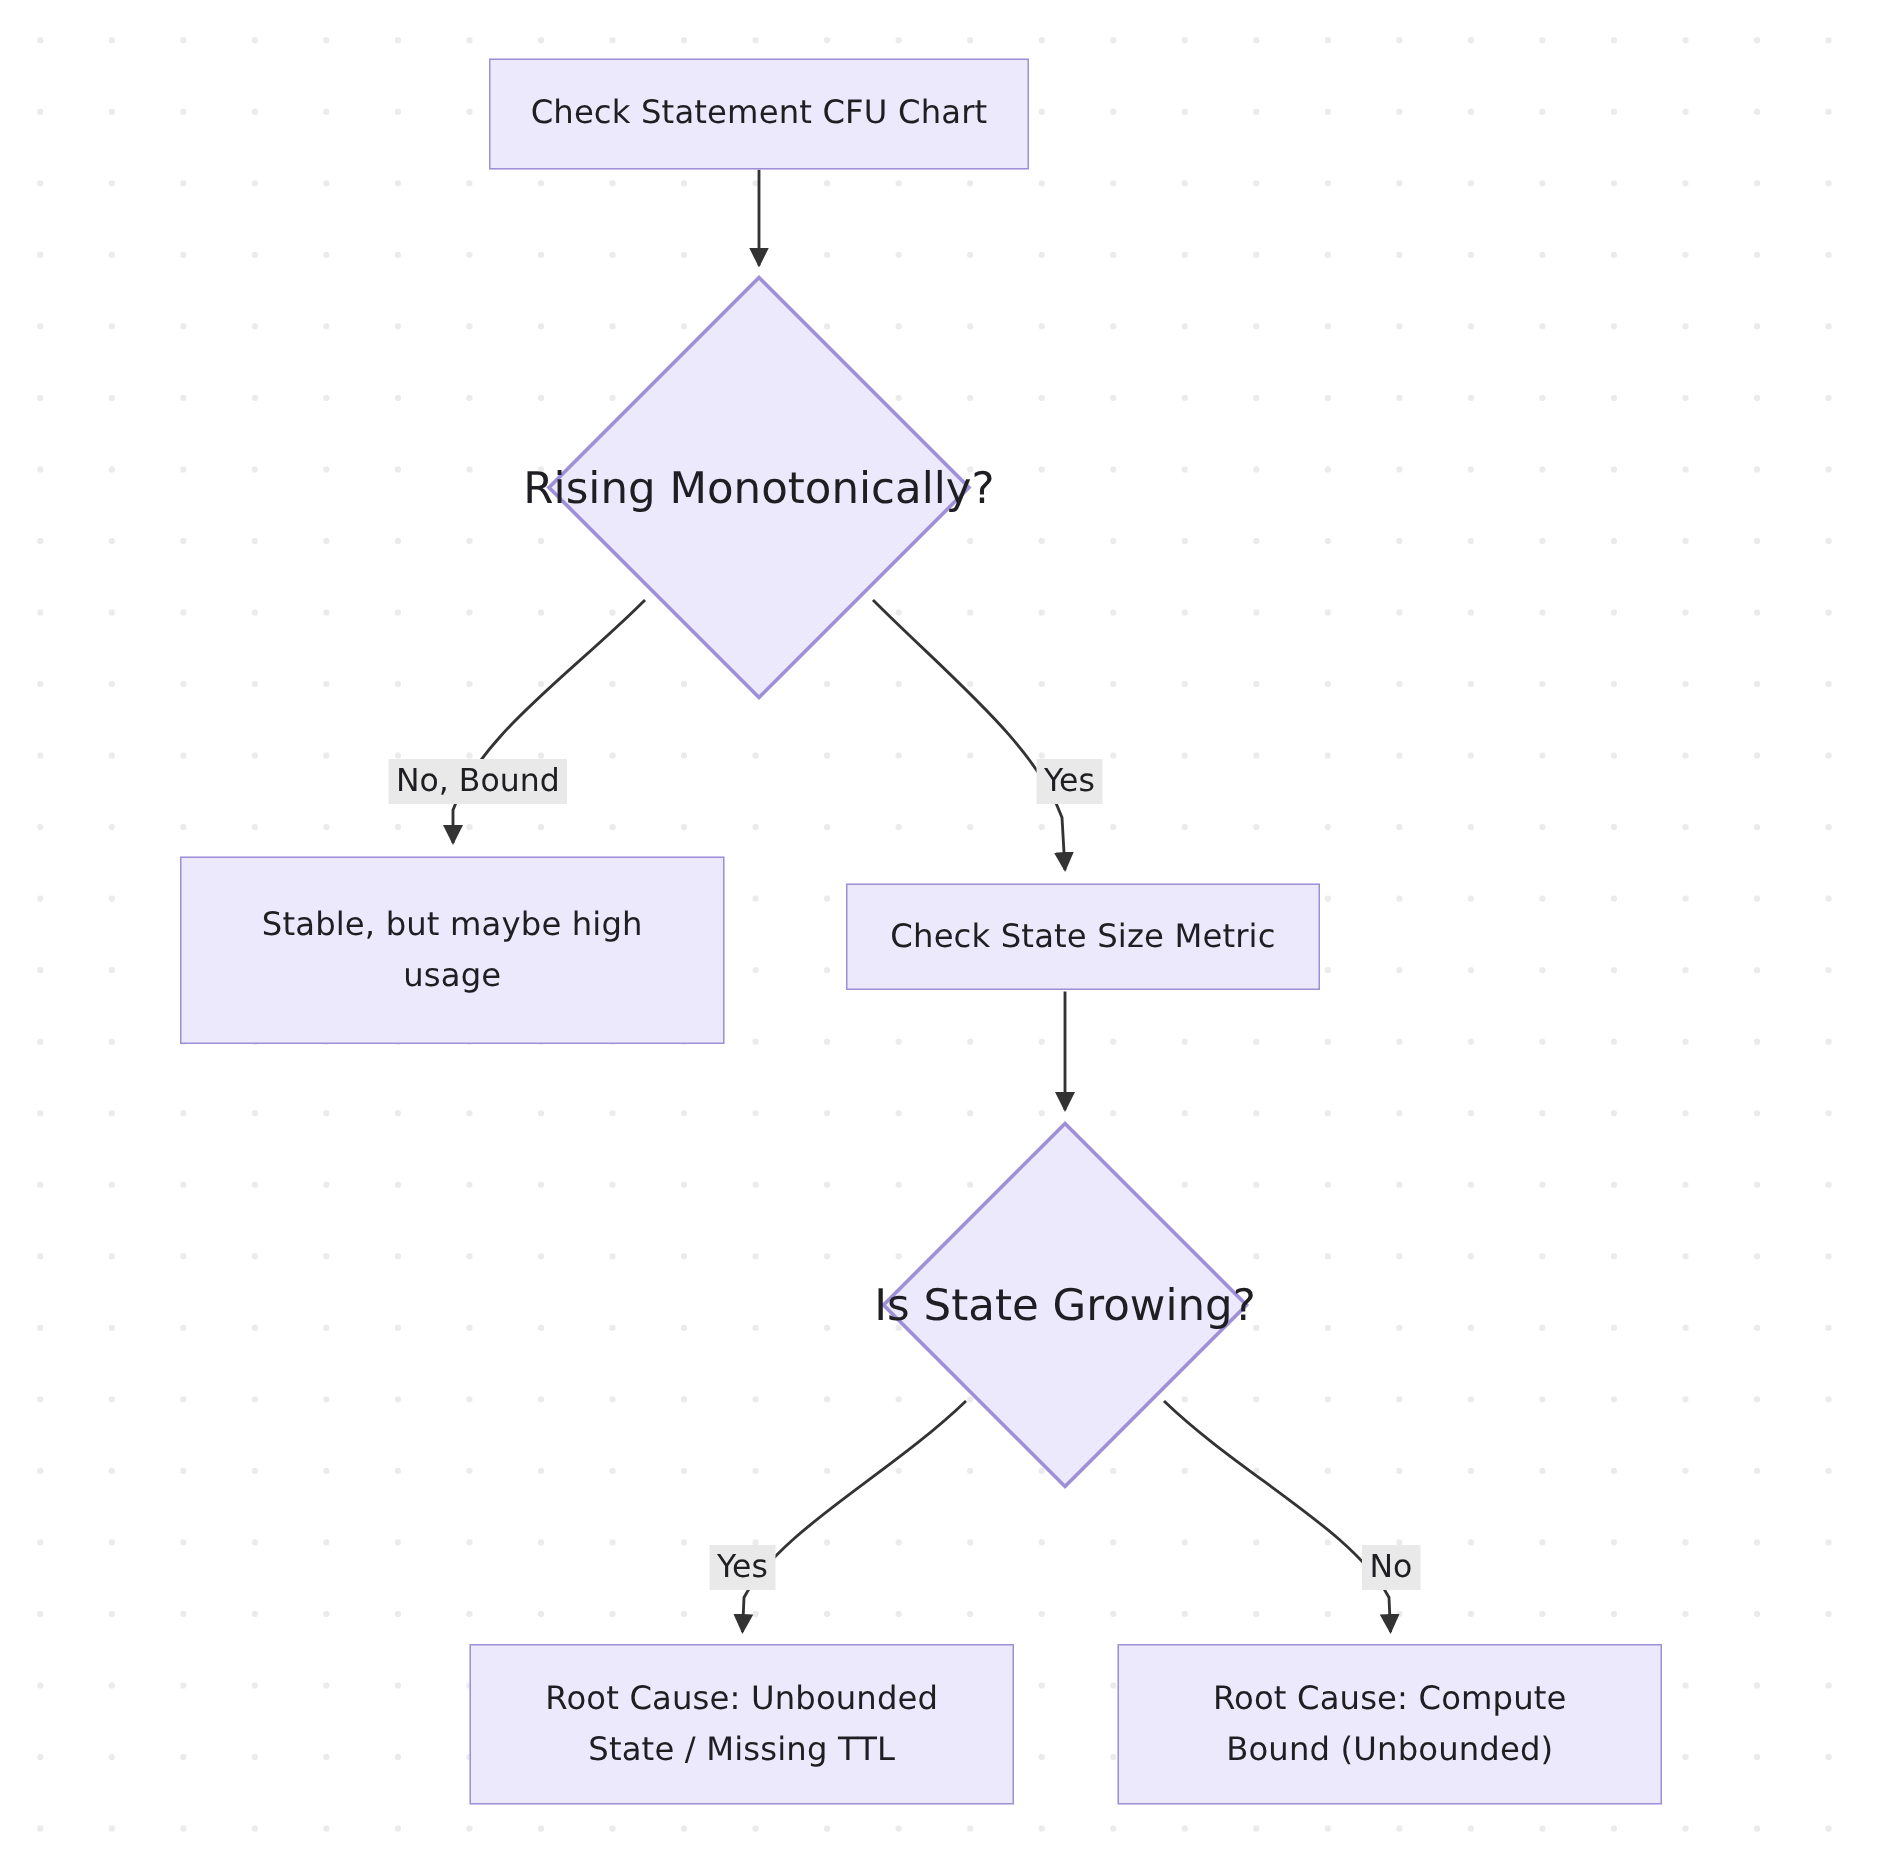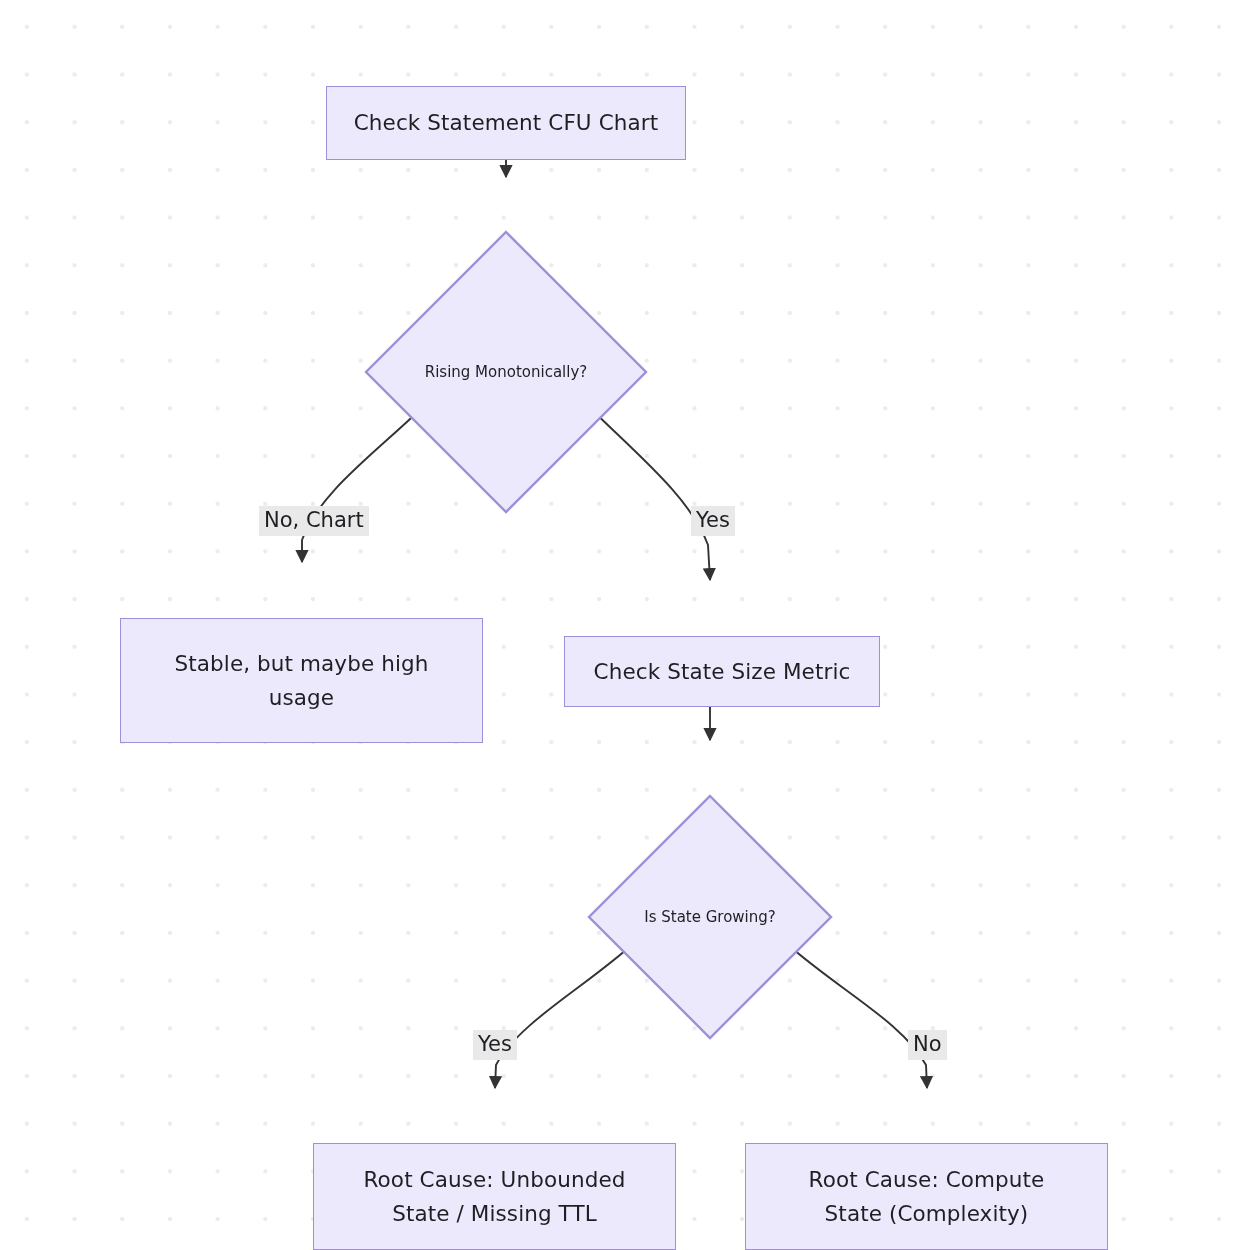--- a/index.html
+++ b/index.html
@@ -29,21 +29,20 @@
     height: 1250px;
     pointer-events: none;
   }
   .node {
     position: absolute;
     box-sizing: border-box;
     display: flex;
     align-items: center;
     justify-content: center;
     text-align: center;
-    margin-top: 47px;
   }
   .rect-node {
     background: #ebe9fb;
     border: 1.6px solid #9f8fd8;
     color: #1f1f23;
     font-size: 21.5px;
     line-height: 34px;
     letter-spacing: 0.1px;
   }
   .rect-node .label {
@@ -57,21 +56,21 @@
   .diamond-shape {
     position: absolute;
     left: 0;
     top: 0;
     width: 100%;
     height: 100%;
   }
   .diamond-node .label {
     position: relative;
     z-index: 2;
-    font-size: 15px;
+    font-size: 29px;
     line-height: 30px;
     color: #1f1f23;
     white-space: nowrap;
     text-align: center;
   }
   .edge-label {
     position: absolute;
     background: #e9e9e9;
     color: #1f1f23;
     font-size: 21px;
@@ -133,24 +132,24 @@
 
   <div class="node diamond-node" style="left:587px; top:747px; width:246px; height:246px;">
     <svg class="diamond-shape" viewBox="0 0 246 246" preserveAspectRatio="none">
       <polygon points="123,2 244,123 123,244 2,123" fill="#ebe9fb" stroke="#9f8fd8" stroke-width="2.4"></polygon>
     </svg>
     <span class="label">Is State Growing?</span>
   </div>
 
   <div class="node rect-node" style="left:745px; top:1096px; width:363px; height:107px;">
     <span class="label">Root Cause: Compute
-State (Complexity)</span>
+Bound (Unbounded)</span>
   </div>
 
-  <div class="edge-label" style="left:259px; top:506px;">No, Chart</div>
+  <div class="edge-label" style="left:259px; top:506px;">No, Bound</div>
 
   <div class="edge-label" style="left:691px; top:506px;">Yes</div>
 
   <div class="edge-label" style="left:473px; top:1030px;">Yes</div>
 
   <div class="edge-label" style="left:908px; top:1030px;">No</div>
 
 </div>
 
 </body></html>

